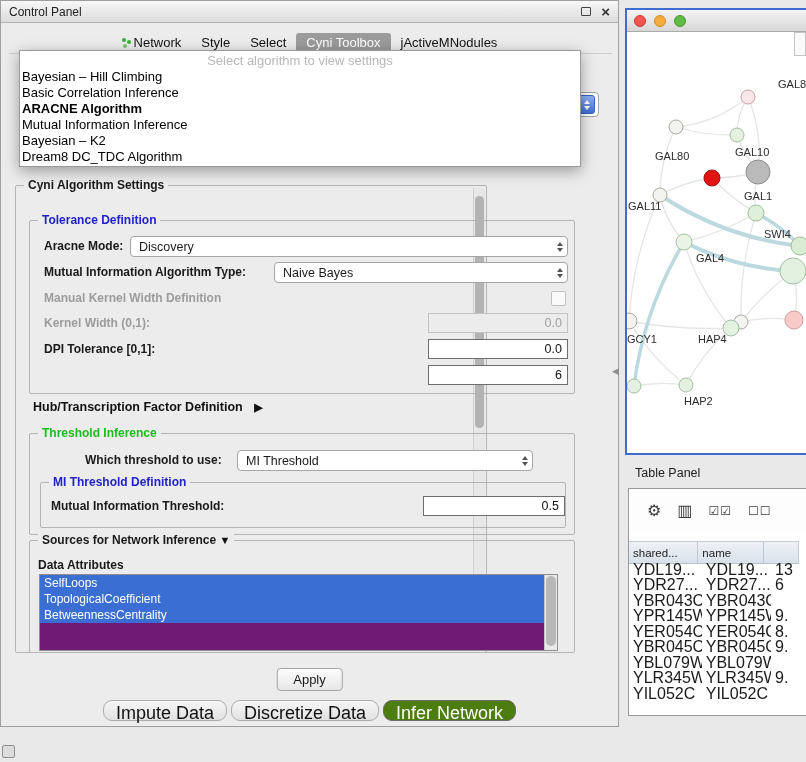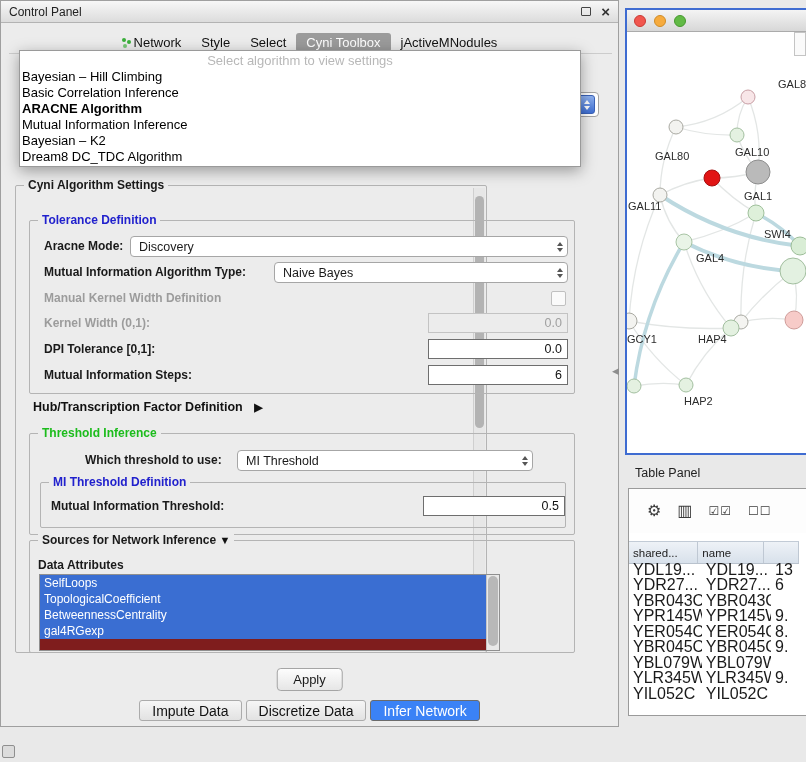--- a/index.html
+++ b/index.html
@@ -60,36 +60,36 @@
 
   .field{position:absolute;box-sizing:border-box;height:20px;font-size:12.5px;text-align:right;
     padding:0 5px;border:1px solid #6e6e6e;background:#fff;font-family:"Liberation Sans",sans-serif;color:#111}
   .field.disabled{background:#ececec;border-color:#c3c3c3;color:#a0a0a0}
   .checkbox{position:absolute;width:13px;height:13px;background:#fafafa;border:1px solid #c0c0c0;border-radius:2px}
 
   .section-head{position:absolute;font-size:12.5px;font-weight:bold;color:#111;white-space:nowrap}
   .tri{font-size:11px;color:#111}
 
   
-  #attr-list{position:absolute;left:38px;top:573px;width:461px;height:77px;background:#7f1d1d;
+  #attr-list{position:absolute;left:38px;top:573px;width:519px;height:77px;background:#701a75;
     border:1px solid #8f8f8f;box-sizing:border-box;overflow:hidden}
   #attr-items{position:absolute;left:0;top:0;right:13px;bottom:0}
   .attr-item{height:16px;line-height:16px;font-size:12px;padding-left:4px;white-space:nowrap}
   .attr-item.selected{background:#3a6ed2;color:#fff}
   #attr-scrollbar{position:absolute;right:0;top:0;bottom:0;width:13px;background:#e9e9e9;border-left:1px solid #c6c6c6;box-sizing:border-box}
   #attr-scroll-thumb{position:absolute;left:1px;right:1px;top:1px;height:70px;background:#b8b8b8;border-radius:5px}
 
   #apply-btn{position:absolute;left:50%;transform:translateX(-50%);top:667px;height:21px;
     padding:0 16px;font-size:13px;background:linear-gradient(#fdfdfd,#e6e6e6);border:1px solid #a5a5a5;
     border-radius:4px;display:flex;align-items:center}
 
   #bottom-tabs{position:absolute;left:0;right:0;top:699px;height:21px;display:flex;justify-content:center;gap:4px}
-  .btab{font-size:14px;padding:2px 12px;background:linear-gradient(#f6f6f6,#e2e2e2);
-    border:1px solid #ababab;border-radius:3px;color:#111;white-space:nowrap}
-  .btab.selected{background:#3b82f6;color:#fff;border-color:#6b6b6b}
+  .btab{font-size:18px;padding:2px 12px;background:linear-gradient(#f6f6f6,#e2e2e2);
+    border:1px solid #ababab;border-radius:9px;color:#111;white-space:nowrap}
+  .btab.selected{background:#4d7c0f;color:#fff;border-color:#6b6b6b}
 
   
   #network-window{position:absolute;left:625px;top:8px;width:183px;height:447px;
     border:2px solid #3f6cd1;background:#fff;box-sizing:border-box}
   #nw-titlebar{position:absolute;left:0;top:0;right:0;height:22px;
     background:linear-gradient(#f4f4f4,#d7d7d7);border-bottom:1px solid #ababab;
     display:flex;align-items:center;padding-left:7px;gap:8px;box-sizing:border-box}
   .tl{width:12px;height:12px;border-radius:50%;box-sizing:border-box}
   .tl.red{background:#f1564e;border:1px solid #ca3a34}
   .tl.yellow{background:#f6ab3e;border:1px solid #d08c26}
@@ -200,21 +200,20 @@
 
     <span class="flabel dis" style="left:14px;top:67px">Manual Kernel Width Definition</span>
     <span class="checkbox" style="left:521px;top:70px"></span>
 
     <span class="flabel dis" style="left:14px;top:92px">Kernel Width (0,1):</span>
     <input class="field disabled" style="left: 398px; top: 92px; width: 140px;" readonly="" value="0.0">
 
     <span class="flabel" style="left:14px;top:118px">DPI Tolerance [0,1]:</span>
     <input class="field" style="left: 398px; top: 118px; width: 140px;" readonly="" value="0.0">
 
-    <span class="flabel" style="left:14px;top:144px">Mutual Information Steps:</span>
     <input class="field" style="left: 398px; top: 144px; width: 140px;" readonly="" value="6">
   </div>
 
   <div class="section-head" style="left:32px;top:399px">
     <span>Hub/Transcription Factor Definition</span>
     <span class="tri" style="margin-left:8px">▶</span>
   </div>
 
   <div class="group" style="left:28px;top:432px;width:546px;height:102px">
     <span class="gtitle green">Threshold Inference</span>
@@ -240,21 +239,20 @@
       <span>Sources for Network Inference</span>
       <span class="tri">▼</span>
     </span>
     <span class="flabel" style="left:8px;top:14px">Data Attributes</span>
   </div>
   <div id="attr-list">
     <div id="attr-items">
         <div class="attr-item selected">SelfLoops</div>
         <div class="attr-item selected">TopologicalCoefficient</div>
         <div class="attr-item selected">BetweennessCentrality</div>
-        <div class="attr-item selected">gal4RGexp</div>
       </div>
     <div id="attr-scrollbar">
       <div id="attr-scroll-thumb"></div>
     </div>
   </div>
 
   <div id="apply-btn">
     <span>Apply</span>
   </div>
 

